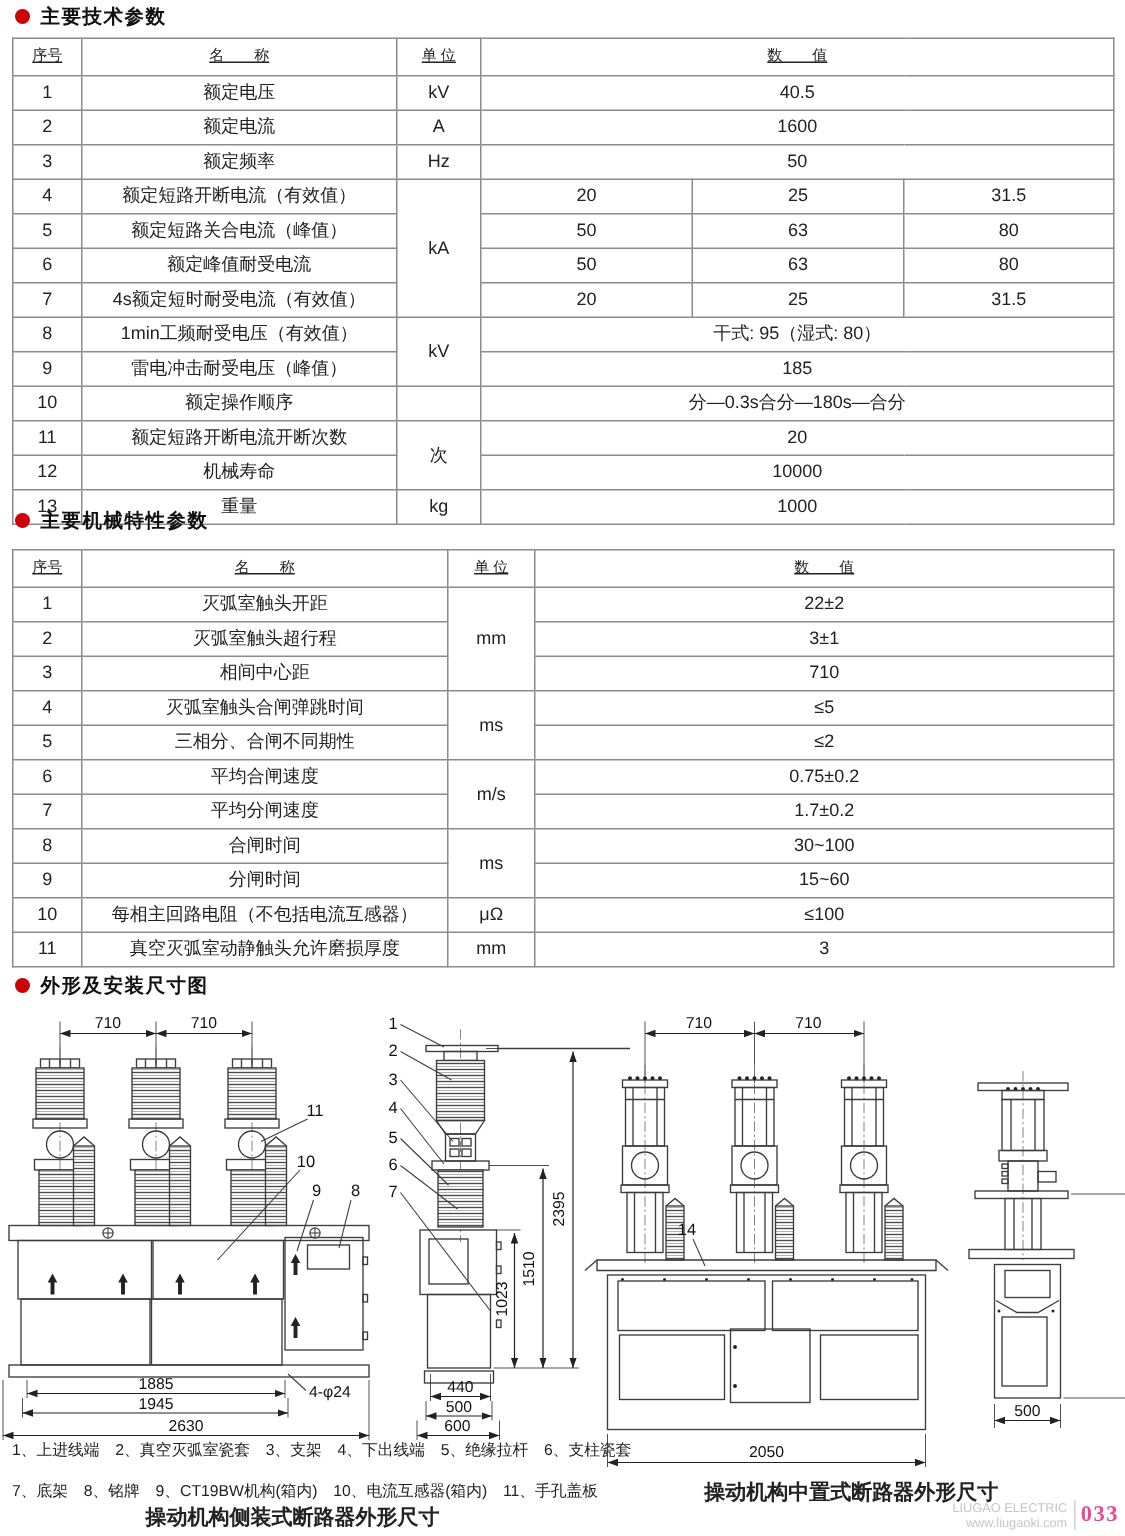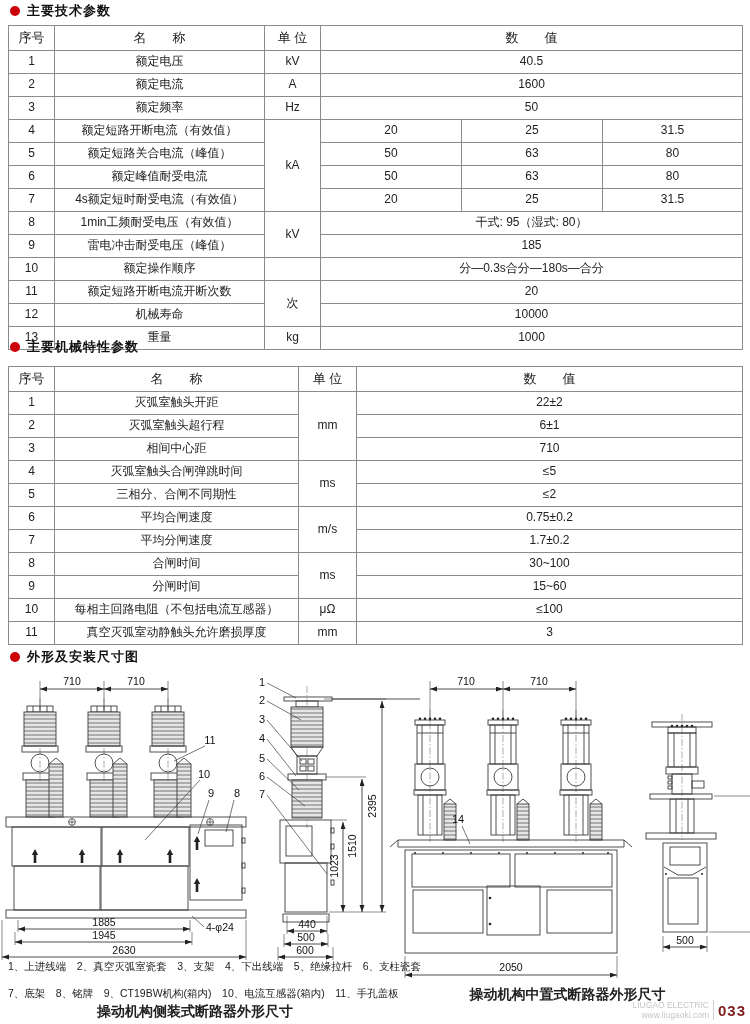--- a/index.html
+++ b/index.html
@@ -6,28 +6,28 @@
   .page{position:relative;width:750px;height:1024px;background:#fff;overflow:hidden;
         font-family:"Liberation Sans","DejaVu Sans",sans-serif;color:#222;}
   .sec-title{position:absolute;left:10px;display:flex;align-items:center;gap:7px;
              font-size:13px;font-weight:bold;color:#111;letter-spacing:1px;}
   .dot{width:10px;height:10px;border-radius:50%;background:#cc0007;flex:0 0 auto;}
   table.t{position:absolute;left:8px;border-collapse:collapse;table-layout:fixed;
           border:1px solid #777;}
   table.t td,table.t th{border:1px solid #8b8b8b;font-size:12px;font-weight:normal;
           text-align:center;padding:0 3px;height:22px;line-height:1.15;color:#222;
           overflow:hidden;white-space:nowrap;}
-  table.t th{height:24px;font-size:13px;}
+  table.t th{height:24px;font-size:10px;text-decoration:underline;}
   td.nm{text-align:left;padding-left:9px;}
   .legend{position:absolute;left:8px;font-size:10.5px;color:#222;white-space:pre;}
   .cap{position:absolute;font-size:14px;font-weight:bold;color:#222;text-align:center;}
   .wm{position:absolute;top:1000px;right:4px;display:flex;align-items:center;}
   .wm .brand{font-size:8.5px;line-height:1.2;color:#c6c6c6;text-align:right;}
   .wm .sep{width:1px;height:20px;background:#d0d0d0;margin:0 4px;}
-  .wm .num{font-size:15px;font-weight:bold;color:#7f1d1d;letter-spacing:1px;}
+  .wm .num{font-size:15px;font-weight:bold;color:#ec4899;letter-spacing:1px;font-family:Liberation Serif, serif;}
   svg text{font-family:"Liberation Sans","DejaVu Sans",sans-serif;}
   .ln{fill:none;stroke:#3c3c3c;stroke-width:0.9;}
   .fn{fill:url(#fins);stroke:#3c3c3c;stroke-width:0.9;}
   .cl{fill:none;stroke:#777;stroke-width:0.6;stroke-dasharray:7 2 1.5 2;}
   .ext{fill:none;stroke:#3c3c3c;stroke-width:0.6;}
   .ld{fill:none;stroke:#3c3c3c;stroke-width:0.7;}
   .dim{fill:none;stroke:#222;stroke-width:0.8;marker-start:url(#mS);marker-end:url(#mE);}
   .dtx{font-size:10.5px;fill:#111;}
   .ctx{font-size:11px;fill:#111;}
   .dt{fill:#222;}
@@ -163,21 +163,21 @@
     </tr>
     <tr>
           <td>1</td>
           <td class="nm">灭弧室触头开距</td>
           <td rowspan="3">mm</td>
           <td>22±2</td>
         </tr>
     <tr>
           <td>2</td>
           <td class="nm">灭弧室触头超行程</td>
-          <td>6±1</td>
+          <td>3±1</td>
         </tr>
     <tr>
           <td>3</td>
           <td class="nm">相间中心距</td>
           <td>710</td>
         </tr>
     <tr>
           <td>4</td>
           <td class="nm">灭弧室触头合闸弹跳时间</td>
           <td rowspan="2">ms</td>

